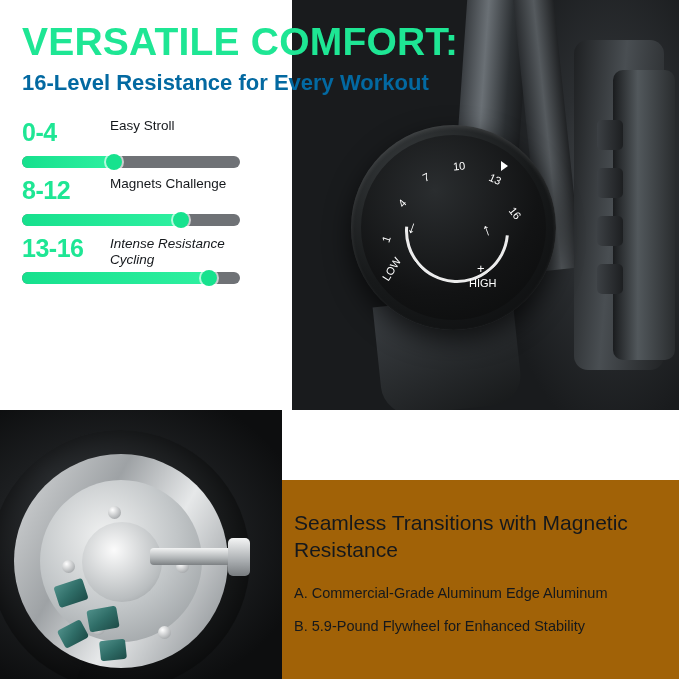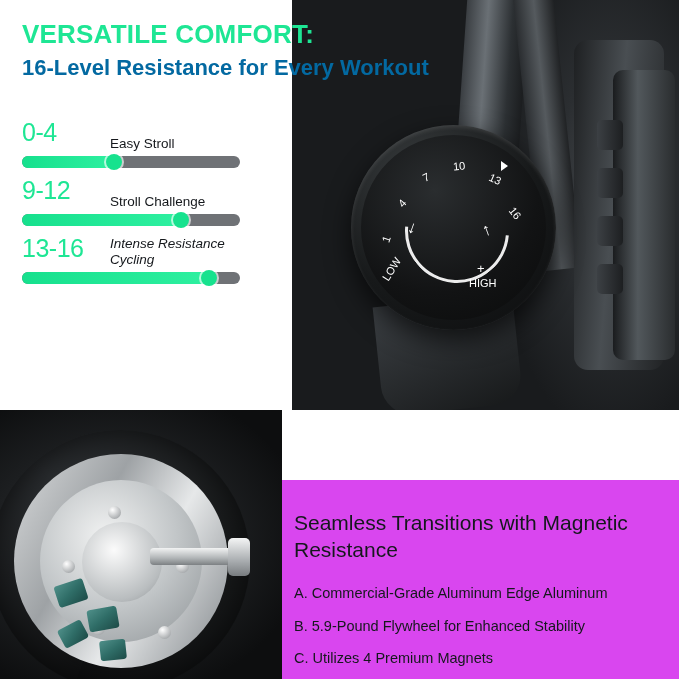--- a/index.html
+++ b/index.html
@@ -183,21 +183,21 @@
     border-radius: 3px;
   }
 
   
   .headline-wrap {
     position: absolute;
     left: 22px; top: 20px;
     width: 470px;
   }
   .h-green {
-    font-size: 26px;
+    font-size: 39px;
     font-weight: bold;
     color: #1ee694;
     letter-spacing: .2px;
     margin: 0;
     line-height: 1.12;
   }
   .h-black {
     font-size: 22px;
     font-weight: bold;
     color: #0369a1;
@@ -210,28 +210,28 @@
     position: absolute;
     left: 22px;
     top: 118px;
     width: 240px;
   }
   .level-row { position: relative; height: 58px; }
   .level-range {
     position: absolute;
     left: 0; top: 0;
     font-size: 25px;
-    font-weight: normal;
+    font-weight: bold;
     color: #1ee694;
     letter-spacing: -0.5px;
   }
   .level-name {
     position: absolute;
     left: 88px;
-    top: 18px;
+    top: 0;
     font-size: 13.5px;
     color: #15181c;
     line-height: 1.15;
     width: 150px;
   }
   .level-name.two-line { top: 2px; font-style: italic; }
   .bar-track {
     position: absolute;
     left: 0; top: 38px;
     width: 218px; height: 12px;
@@ -252,21 +252,21 @@
     border-radius: 50%;
     background: #17e28e;
     box-shadow: 0 0 0 2px rgba(255,255,255,.65);
   }
 
   
   .panel {
     position: absolute;
     left: 282px; top: 480px;
     width: 397px; height: 199px;
-    background: #d946ef;
+    background: #a16207;
     padding: 0;
   }
   .panel-title {
     position: absolute;
     left: 12px; top: 30px;
     width: 370px;
     font-size: 21px;
     color: #15181c;
     line-height: 1.28;
   }
@@ -357,22 +357,22 @@
       <span class="level-range">0-4</span>
       <span class="level-name">Easy Stroll</span>
       <div class="bar-track">
         <div class="bar-fill" style="width:42%;"></div>
         <div class="bar-knob" style="left:calc(42% - 8px);"></div>
       </div>
     </div>
 
 
     <div class="level-row">
-      <span class="level-range">9-12</span>
-      <span class="level-name">Stroll Challenge</span>
+      <span class="level-range">8-12</span>
+      <span class="level-name">Magnets Challenge</span>
       <div class="bar-track">
         <div class="bar-fill" style="width:73%;"></div>
         <div class="bar-knob" style="left:calc(73% - 8px);"></div>
       </div>
     </div>
 
     <div class="level-row">
       <span class="level-range">13-16</span>
       <span class="level-name two-line">Intense Resistance Cycling</span>
       <div class="bar-track">
@@ -381,17 +381,16 @@
       </div>
     </div>
 
   </div>
 
   <div class="panel">
     <div class="panel-title">Seamless Transitions with Magnetic Resistance</div>
     <ul class="panel-list">
       <li>A. Commercial-Grade Aluminum Edge Aluminum</li>
       <li>B. 5.9-Pound Flywheel for Enhanced Stability</li>
-      <li>C. Utilizes 4 Premium Magnets</li>
     </ul>
   </div>
 
 </div>
 
 </body></html>

